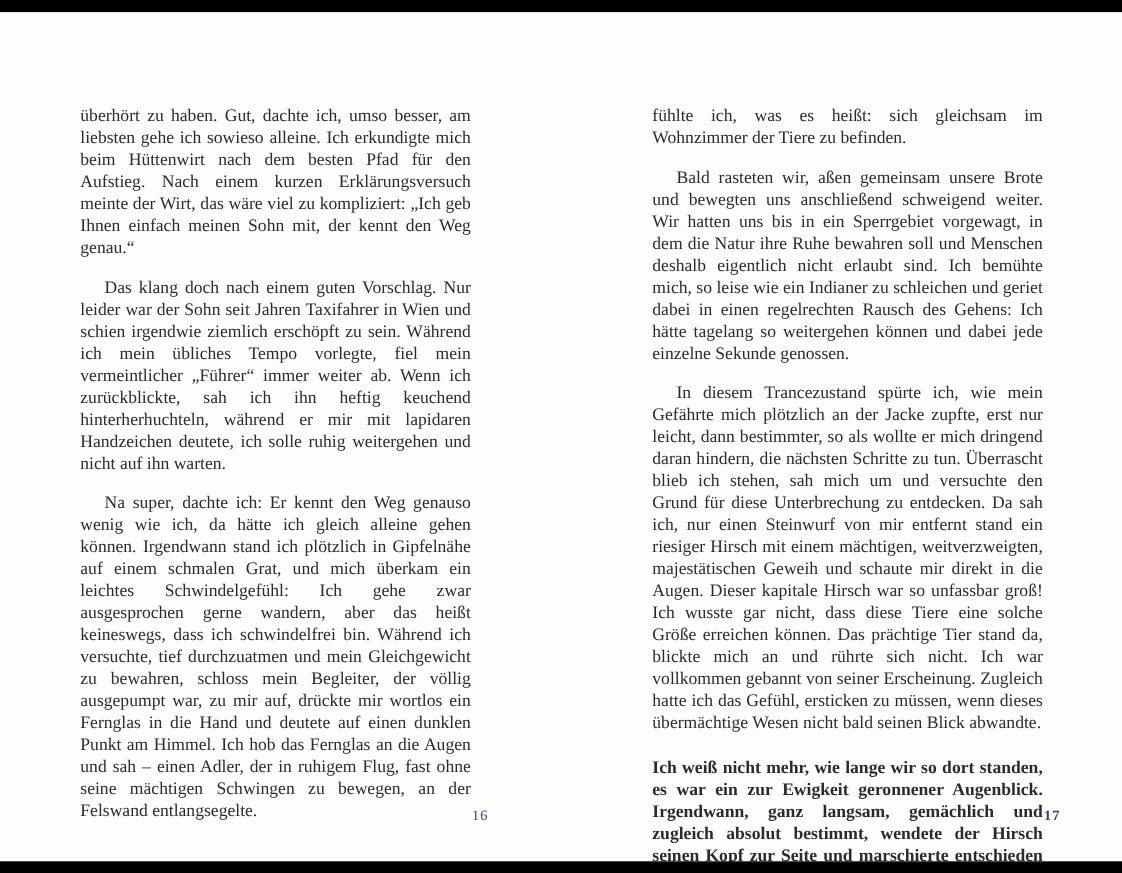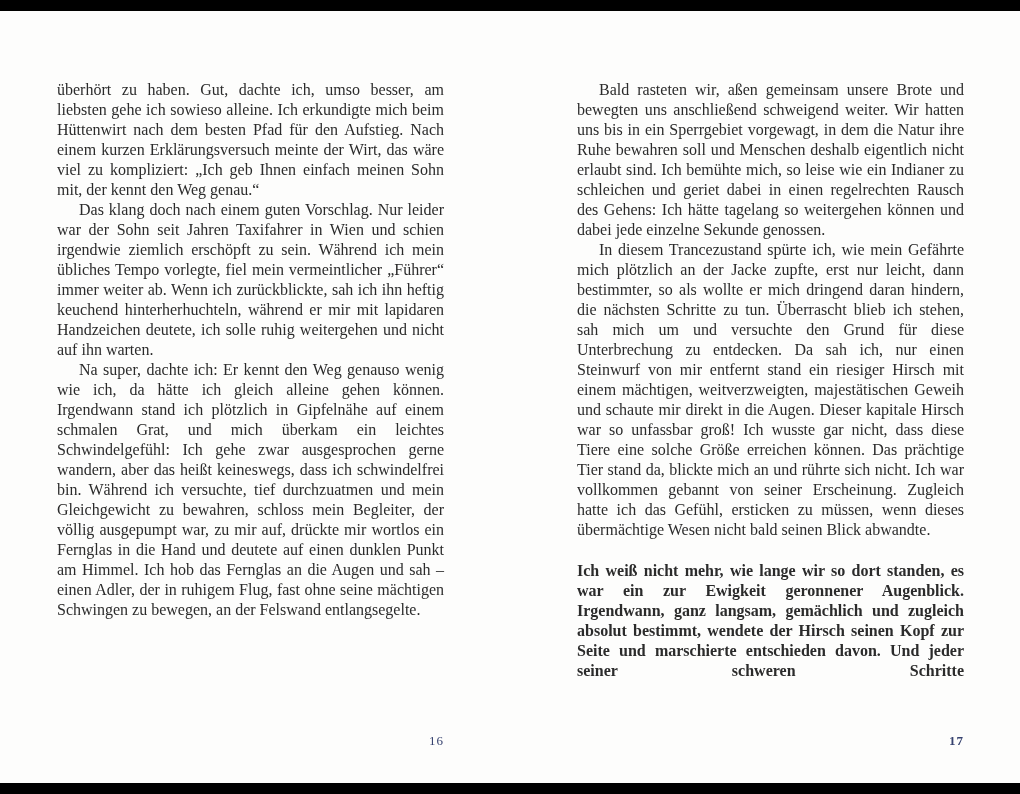--- a/index.html
+++ b/index.html
@@ -20,21 +20,21 @@
   .edge-bar.bottom{bottom:0;}
   .text-column{
     position:absolute;top:80px;width:387px;
     color:var(--text-color);
     font-size:16px;line-height:20px;
     text-align:justify;
     hyphens:manual;
   }
   .text-column.left{left:57px;}
   .text-column.right{left:577px;}
-  .para{margin:0;}
+  .para{margin:16px;}
   .para.indent{text-indent:22px;}
   .para.gap{margin-top:21px;}
   .para.jlast{text-align-last:justify;font-weight:bold;}
   .page-number{
     position:absolute;top:733px;width:387px;
     text-align:right;
     font-size:13px;color:var(--pagenum-color);
     letter-spacing:1px;
   }
   .page-number.left{left:57px;}
@@ -44,20 +44,21 @@
 <body>
 
 <div class="edge-bar top"></div>
 
 <div class="text-column left">
     <p class="para">überhört zu haben. Gut, dachte ich, umso besser, am liebsten gehe ich sowieso alleine. Ich erkundigte mich beim Hüttenwirt nach dem besten Pfad für den Aufstieg. Nach einem kurzen Erklärungsversuch meinte der Wirt, das wäre viel zu kompliziert: „Ich geb Ihnen einfach meinen Sohn mit, der kennt den Weg genau.“</p>
     <p class="para indent">Das klang doch nach einem guten Vorschlag. Nur leider war der Sohn seit Jahren Taxifahrer in Wien und schien irgendwie ziemlich erschöpft zu sein. Während ich mein übliches Tempo vorlegte, fiel mein vermeintlicher „Führer“ immer weiter ab. Wenn ich zurückblickte, sah ich ihn heftig keuchend hinterherhuchteln, während er mir mit lapidaren Handzeichen deutete, ich solle ruhig weitergehen und nicht auf ihn warten.</p>
     <p class="para indent">Na super, dachte ich: Er kennt den Weg genauso wenig wie ich, da hätte ich gleich alleine gehen können. Irgendwann stand ich plötzlich in Gipfelnähe auf einem schmalen Grat, und mich überkam ein leichtes Schwindelgefühl: Ich gehe zwar ausgesprochen gerne wandern, aber das heißt keineswegs, dass ich schwindelfrei bin. Während ich versuchte, tief durchzuatmen und mein Gleichgewicht zu bewahren, schloss mein Begleiter, der völlig ausgepumpt war, zu mir auf, drückte mir wortlos ein Fernglas in die Hand und deutete auf einen dunklen Punkt am Himmel. Ich hob das Fernglas an die Augen und sah – einen Adler, der in ruhigem Flug, fast ohne seine mächtigen Schwingen zu bewegen, an der Felswand entlangsegelte.</p>
   </div>
 <div class="text-column right">
+    <p class="para">fühlte ich, was es heißt: sich gleichsam im Wohnzimmer der Tiere zu befinden.</p>
     <p class="para indent">Bald rasteten wir, aßen gemeinsam unsere Brote und bewegten uns anschließend schweigend weiter. Wir hatten uns bis in ein Sperrgebiet vorgewagt, in dem die Natur ihre Ruhe bewahren soll und Menschen deshalb eigentlich nicht erlaubt sind. Ich bemühte mich, so leise wie ein Indianer zu schleichen und geriet dabei in einen regelrechten Rausch des Gehens: Ich hätte tagelang so weitergehen können und dabei jede einzelne Sekunde genossen.</p>
     <p class="para indent">In diesem Trancezustand spürte ich, wie mein Gefährte mich plötzlich an der Jacke zupfte, erst nur leicht, dann bestimmter, so als wollte er mich dringend daran hindern, die nächsten Schritte zu tun. Überrascht blieb ich stehen, sah mich um und versuchte den Grund für diese Unterbrechung zu entdecken. Da sah ich, nur einen Steinwurf von mir entfernt stand ein riesiger Hirsch mit einem mächtigen, weitverzweigten, majestätischen Geweih und schaute mir direkt in die Augen. Dieser kapitale Hirsch war so unfassbar groß! Ich wusste gar nicht, dass diese Tiere eine solche Größe erreichen können. Das prächtige Tier stand da, blickte mich an und rührte sich nicht. Ich war vollkommen gebannt von seiner Erscheinung. Zugleich hatte ich das Gefühl, ersticken zu müssen, wenn dieses übermächtige Wesen nicht bald seinen Blick abwandte.</p>
     <p class="para gap jlast">Ich weiß nicht mehr, wie lange wir so dort standen, es war ein zur Ewigkeit geronnener Augenblick. Irgendwann, ganz langsam, gemächlich und zugleich absolut bestimmt, wendete der Hirsch seinen Kopf zur Seite und marschierte entschieden davon. Und jeder seiner schweren Schritte</p>
   </div>
 
 <div class="page-number left">16</div>
 <div class="page-number right">17</div>
 
 <div class="edge-bar bottom"></div>
 

